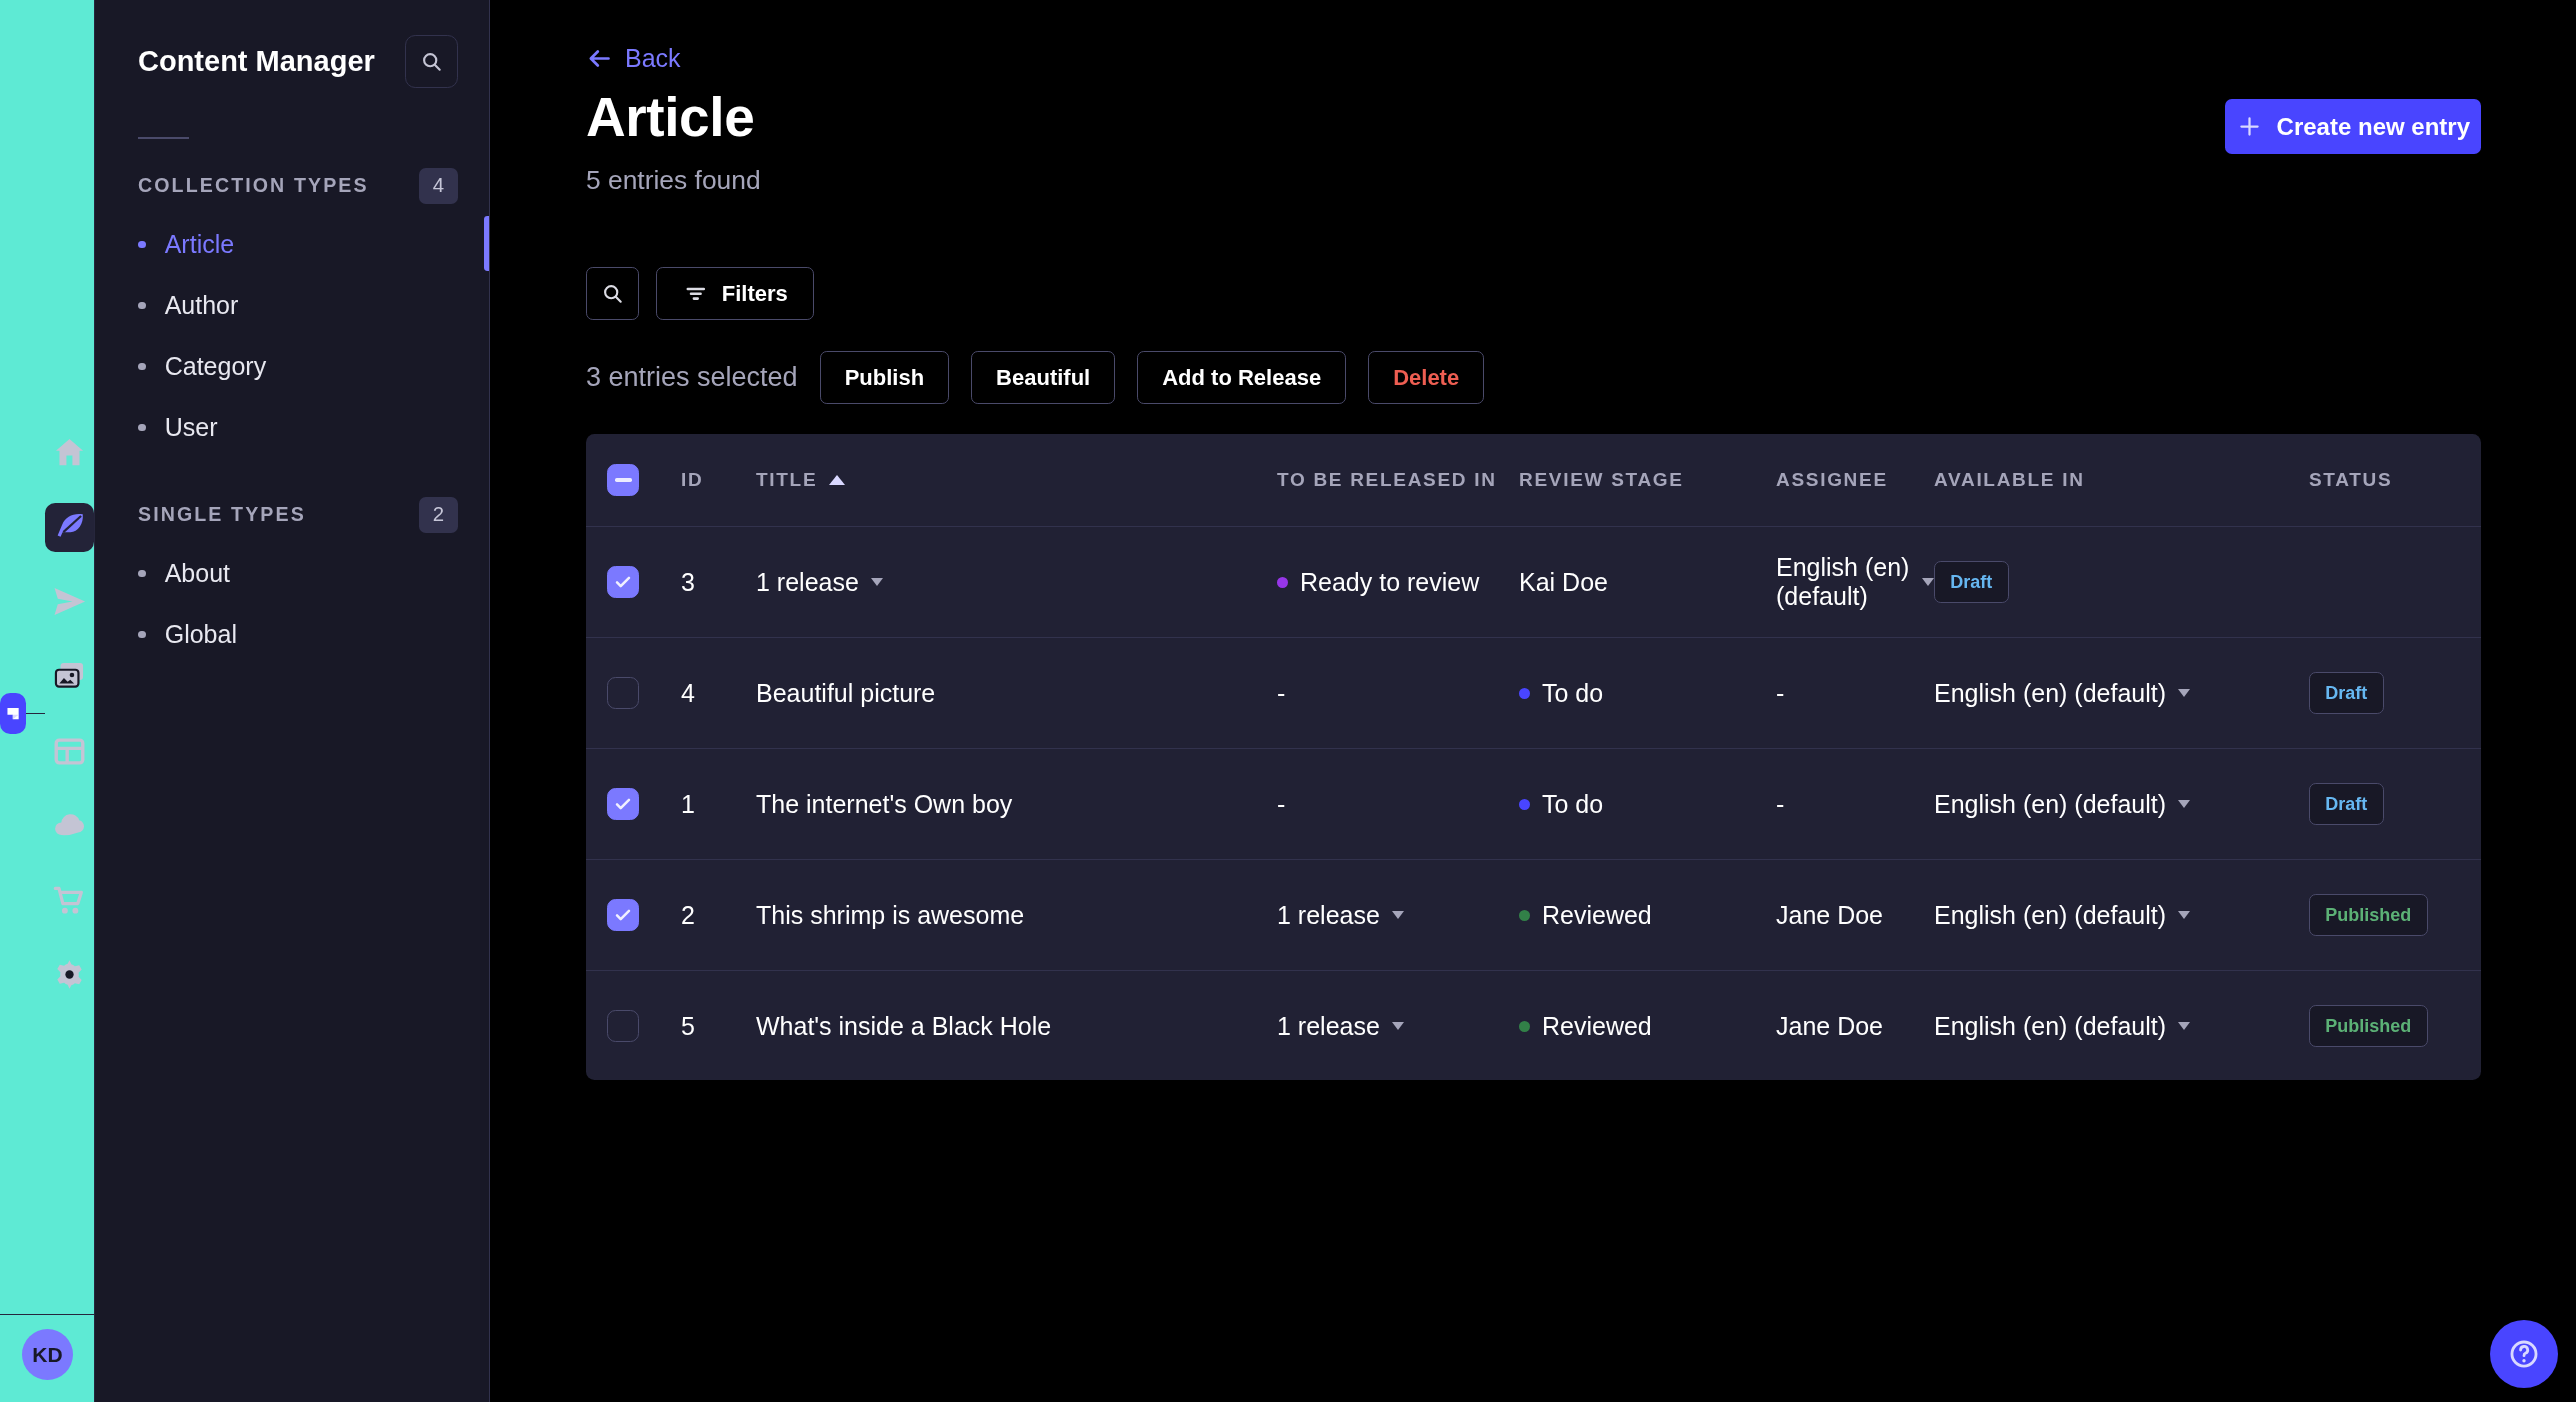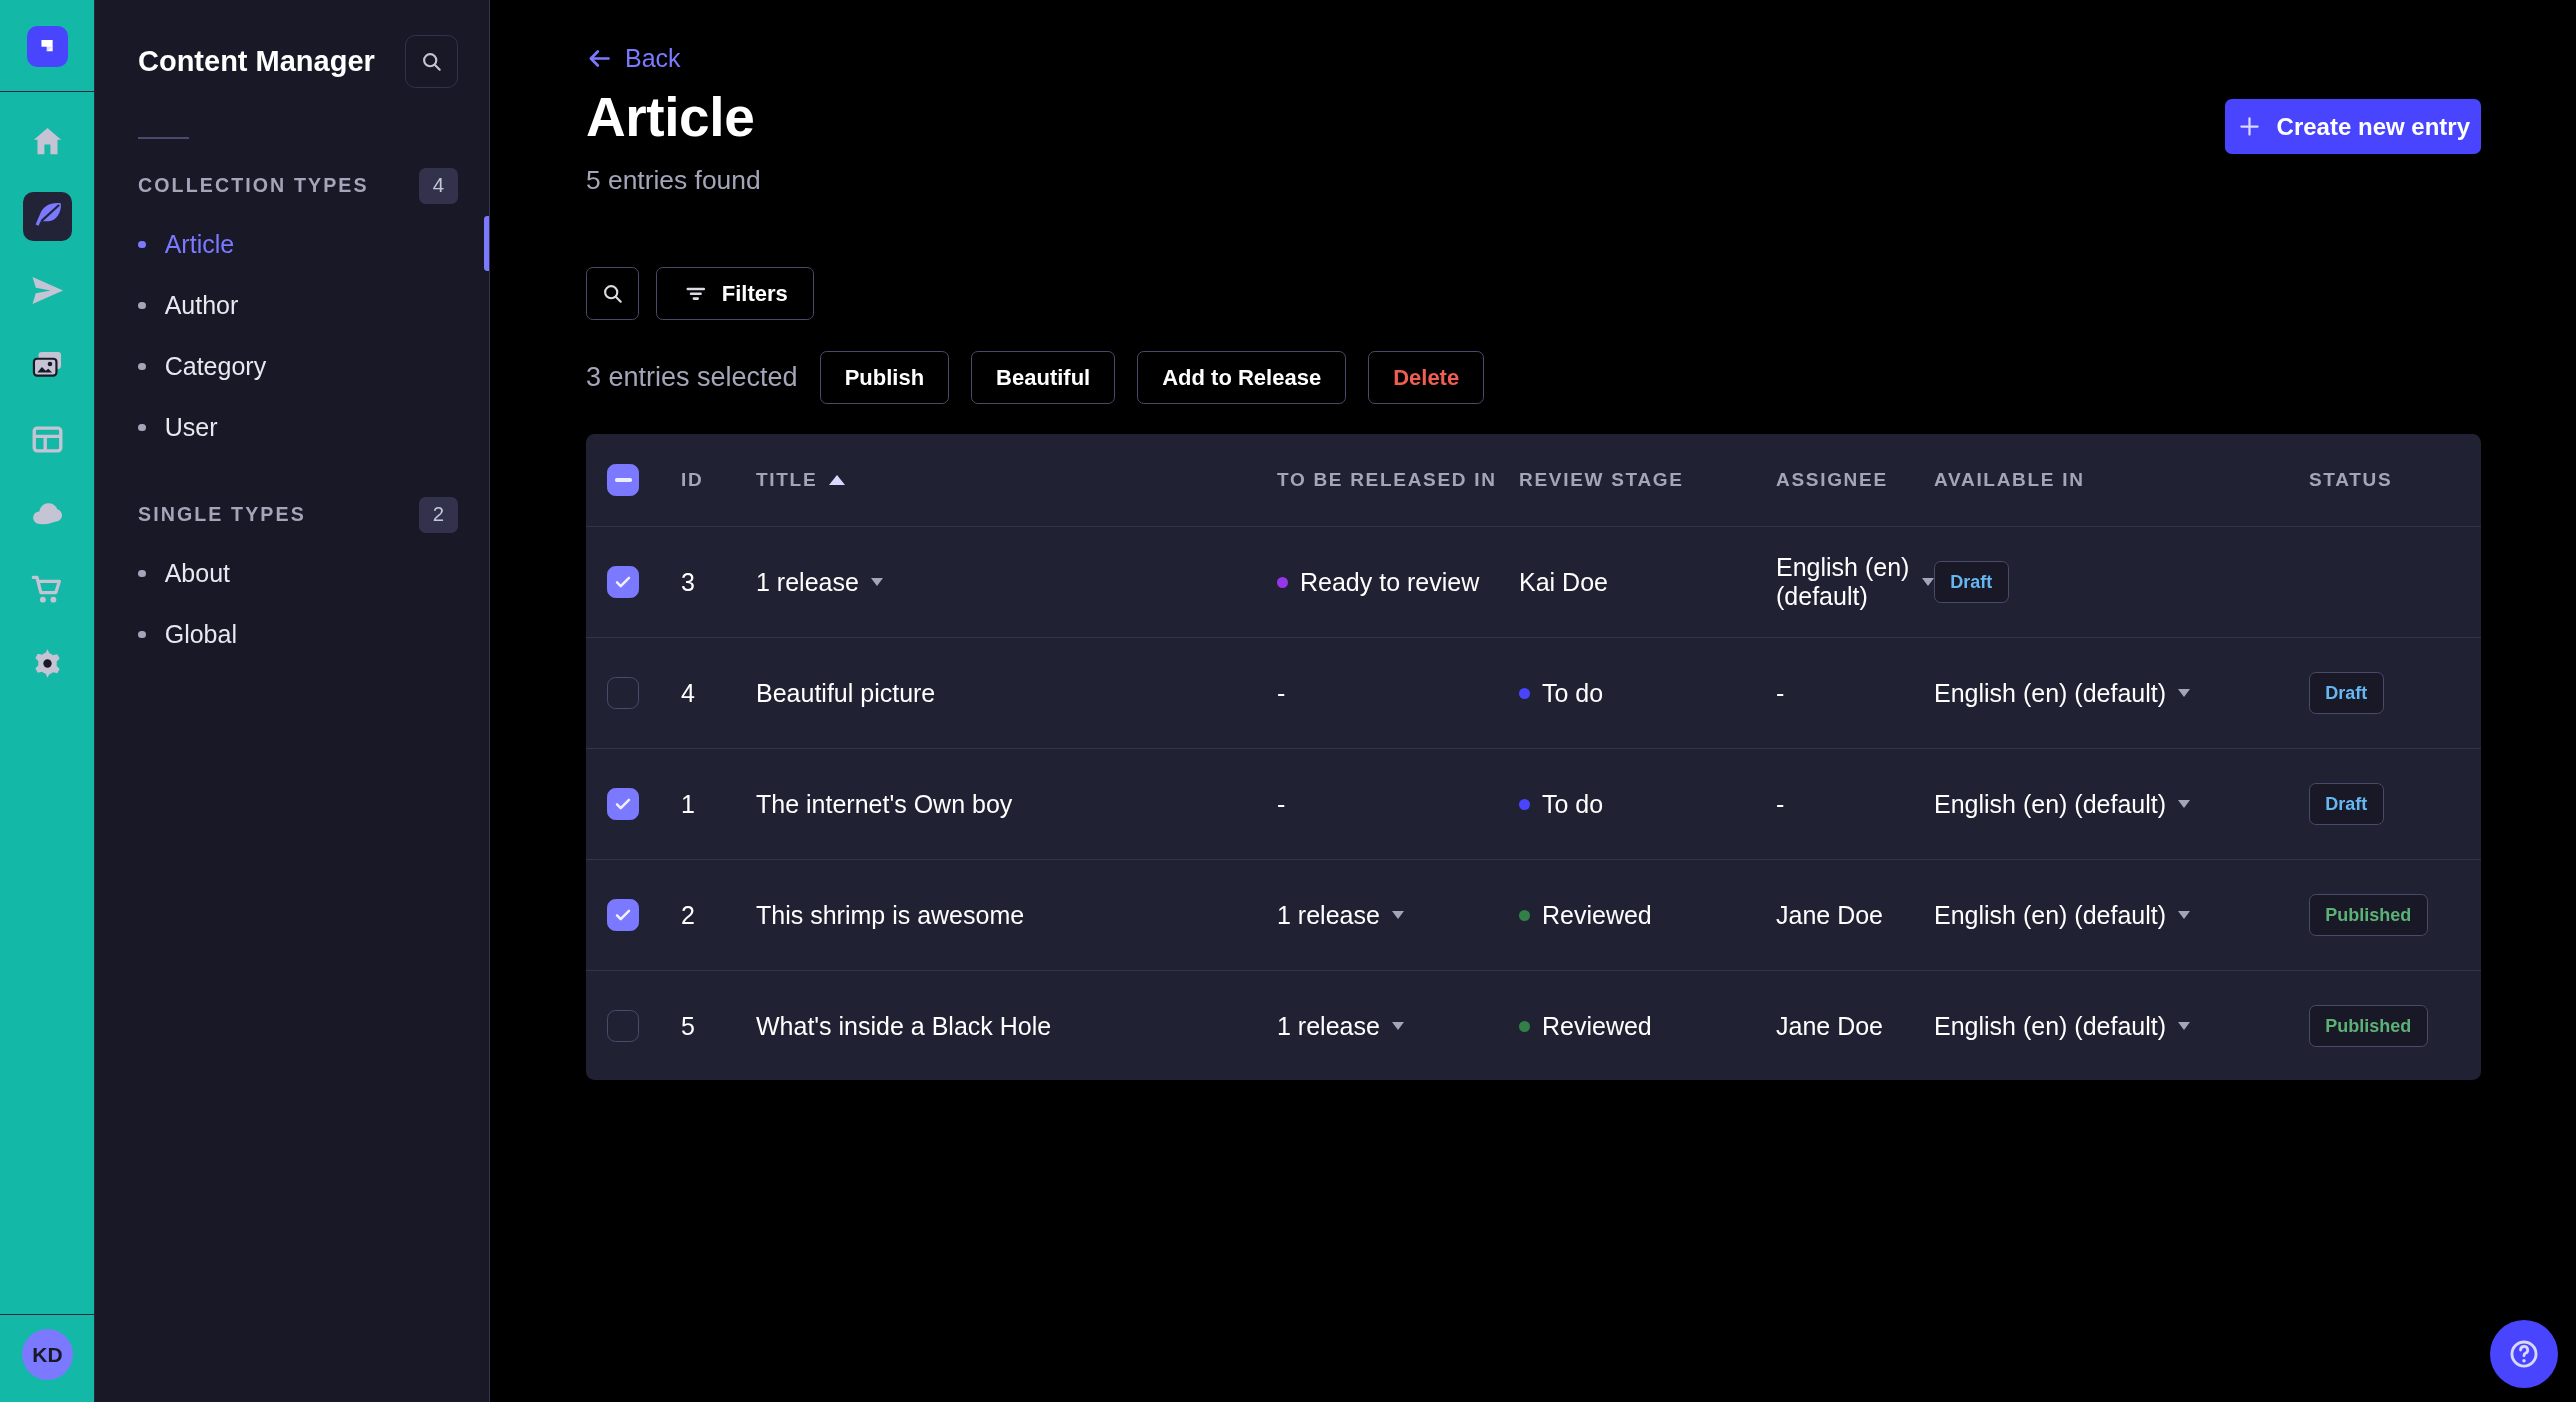--- a/index.html
+++ b/index.html
@@ -7,22 +7,22 @@
   body {
     background: #181826;
     font-family: "Liberation Sans", "DejaVu Sans", sans-serif;
     color: #ffffff;
     font-size: 24px;
   }
   #app { position: relative; width: 2576px; height: 1402px; display: flex; }
 
   
   .rail {
-    width: 95px; height: 100%; background: #14b8a6;
-    border-right: 0.9px solid #26263c; display: flex; flex-direction: column; align-items: center;
+    width: 95px; height: 100%; background: #5eead4;
+    border-right: 0.9px solid #26263c; display: flex; flex-direction: row; align-items: center;
     position: relative; flex: 0 0 95px;
   }
   .rail-logo {
     width: 41px; height: 41px; margin-top: 25.6px; border-radius: 10.2px;
     background: #4945ff; display: flex; align-items: center; justify-content: center;
   }
   .rail-logo svg { width: 25.6px; height: 25.6px; }
   .rail-divider { width: 95px; height: 0.9px; background: #26263c; margin-top: 24px; }
   .rail-icons { display: flex; flex-direction: column; gap: 25.6px; margin-top: 25.6px; align-items: center; }
   .rail-btn {

